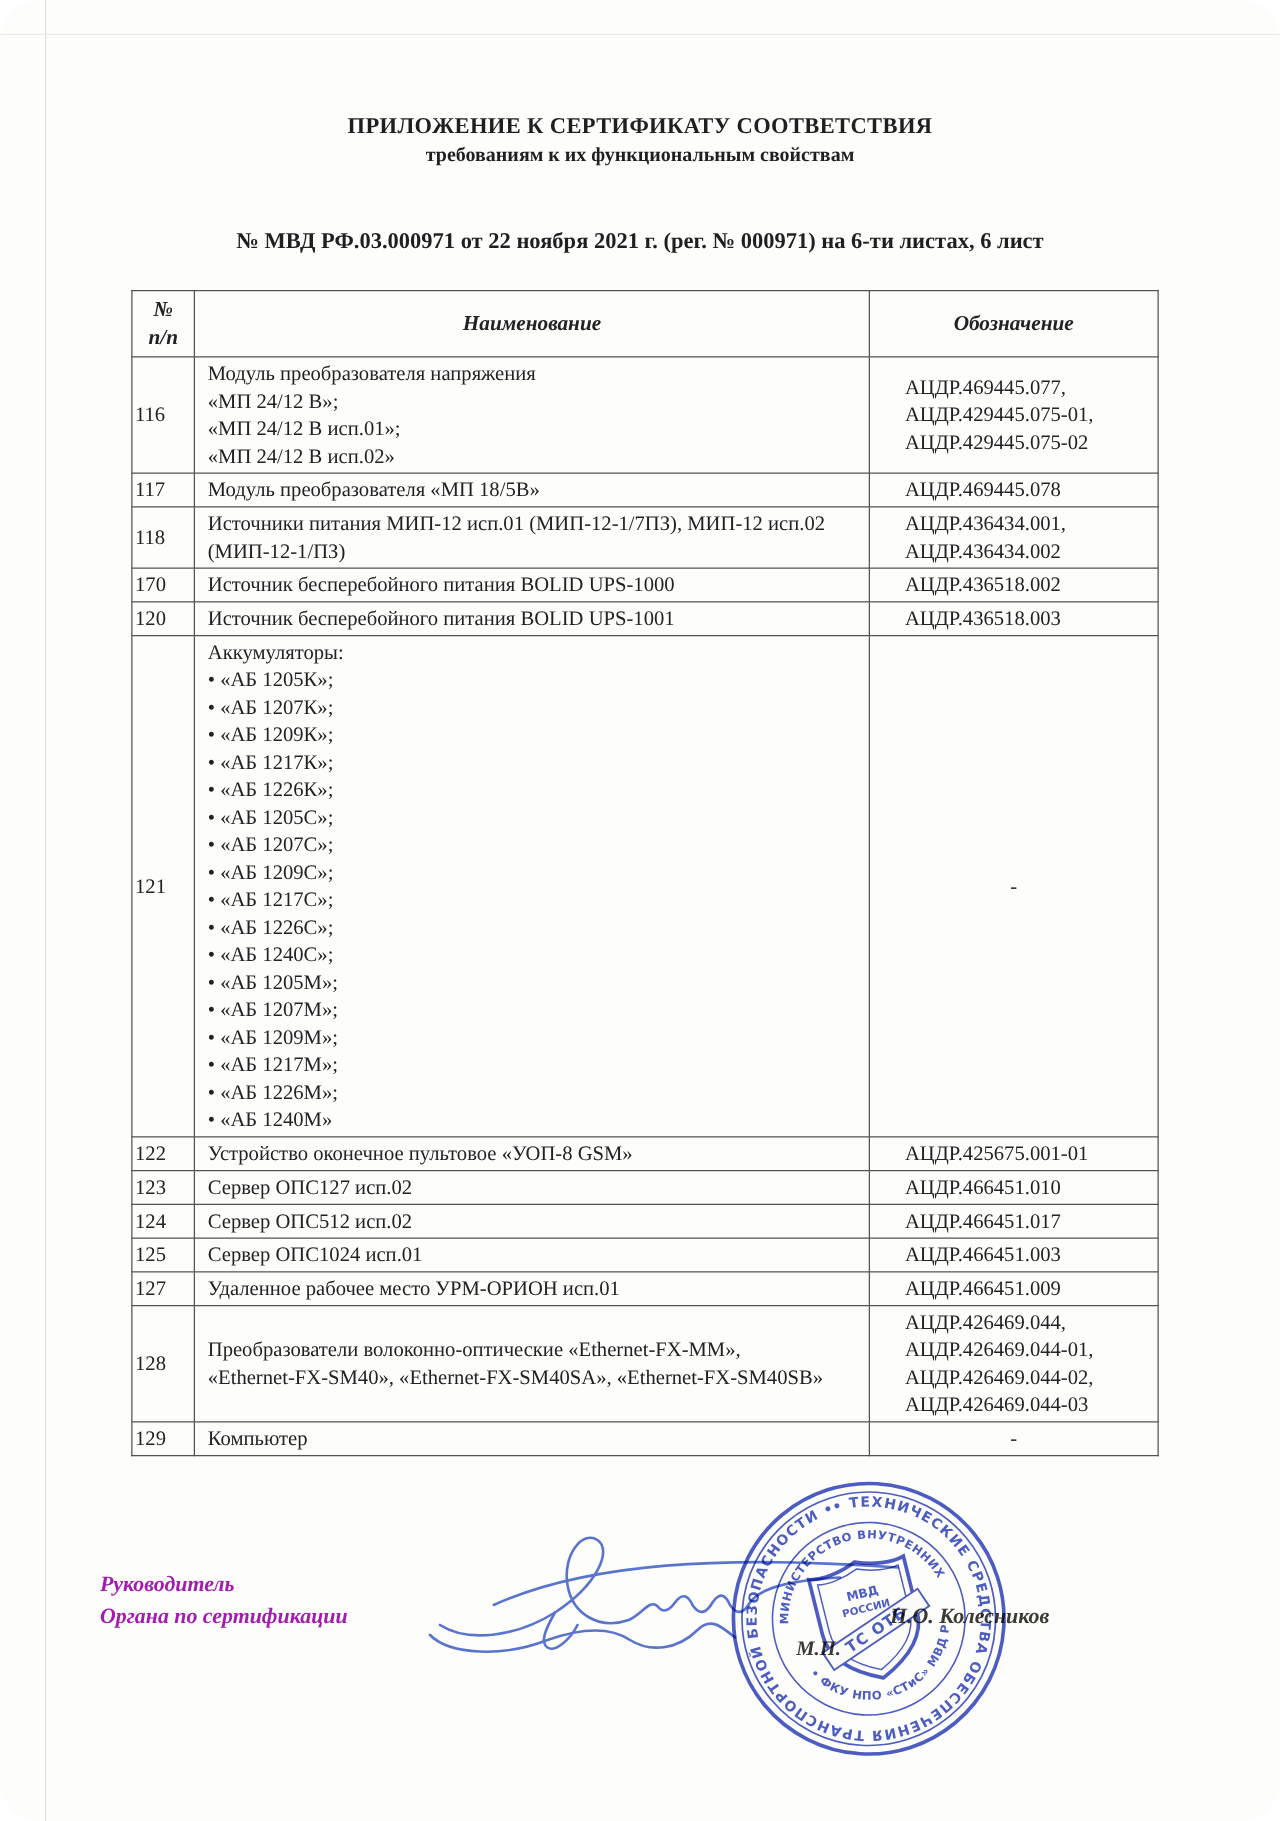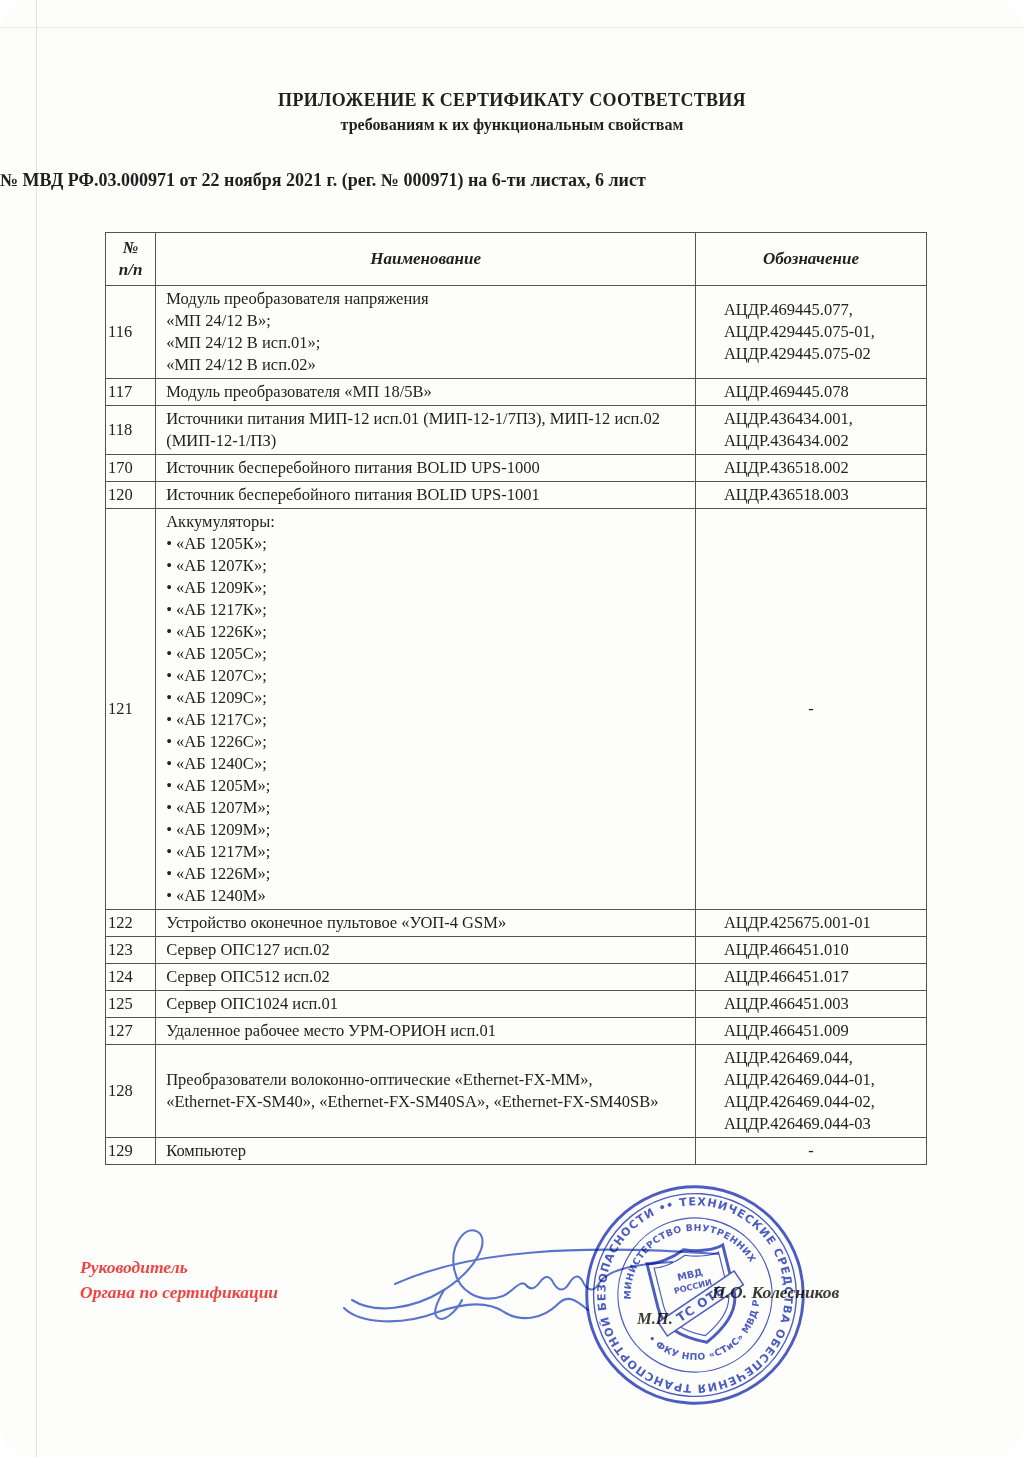--- a/index.html
+++ b/index.html
@@ -7,41 +7,41 @@
     position:relative; width:1024px; height:1457px;
     background:#fdfdfc; overflow:hidden;
     font-family:"Liberation Serif", serif; color:#1f1f1f;border-radius:31px;
   }
   .scan-edge-left { position:absolute; left:36px; top:0; width:1px; height:100%; background:#e3e1de; }
   .scan-edge-top  { position:absolute; left:0; top:27px; width:100%; height:1px; background:#eceae7; }
 
   .header { position:absolute; top:90px; left:0; width:100%; text-align:center; }
   .title-main { font-size:18px; font-weight:bold; letter-spacing:.3px; margin:0 0 5px 0; }
   .title-sub  { font-size:16px; font-weight:bold; margin:0 0 4px 0; }
-  .reg-line { position:absolute; top:170px; left:0; width:100%; 
+  .reg-line { position:absolute; top:182px; left:0; width:100%; text-align:center;
               font-size:18px; font-weight:bold; }
 
   table.cert {
     position:absolute; top:232px; left:105px; width:822px;
     border-collapse:collapse; font-size:16.5px; line-height:22px; color:#222;
   }
   table.cert th, table.cert td { border:1.6px solid #55534f; }
   table.cert th {
     font-style:italic; font-weight:bold; text-align:center;
     font-size:17px; padding:4px 4px; white-space:pre-line;
   }
   td.num   { text-align:left; vertical-align:middle; padding:2px 2px; width:48px; }
   td.name  { padding:2px 10px; vertical-align:middle; white-space:pre-line; }
   td.desig { padding:2px 28px; vertical-align:middle; white-space:pre-line; width:180px; }
   td.desig.dash { text-align:center; }
 
   .role {
     position:absolute; left:80px; top:1255px;
     font-weight:bold; font-style:italic; font-size:17.5px; line-height:25px;
-    white-space:pre-line; color:#ef4444;
+    white-space:pre-line; color:#a21caf;
   }
   .signatory-name {
     position:absolute; left:712px; top:1282px;
     font-weight:bold; font-style:italic; font-size:17.5px; color:#3b3a33;
   }
   .seal-note {
     position:absolute; left:637px; top:1309px;
     font-weight:bold; font-style:italic; font-size:16.5px; color:#3b3a33;
   }
   .stamp-svg { position:absolute; left:578px; top:1178px; width:234px; height:234px;
@@ -127,21 +127,21 @@
 • «АБ 1205М»;
 • «АБ 1207М»;
 • «АБ 1209М»;
 • «АБ 1217М»;
 • «АБ 1226М»;
 • «АБ 1240М»</td>
           <td class="desig dash">-</td>
         </tr>
         <tr>
           <td class="num">122</td>
-          <td class="name">Устройство оконечное пультовое «УОП-4 GSM»</td>
+          <td class="name">Устройство оконечное пультовое «УОП-8 GSM»</td>
           <td class="desig">АЦДР.425675.001-01</td>
         </tr>
         <tr>
           <td class="num">123</td>
           <td class="name">Сервер ОПС127 исп.02</td>
           <td class="desig">АЦДР.466451.010</td>
         </tr>
         <tr>
           <td class="num">124</td>
           <td class="name">Сервер ОПС512 исп.02</td>

